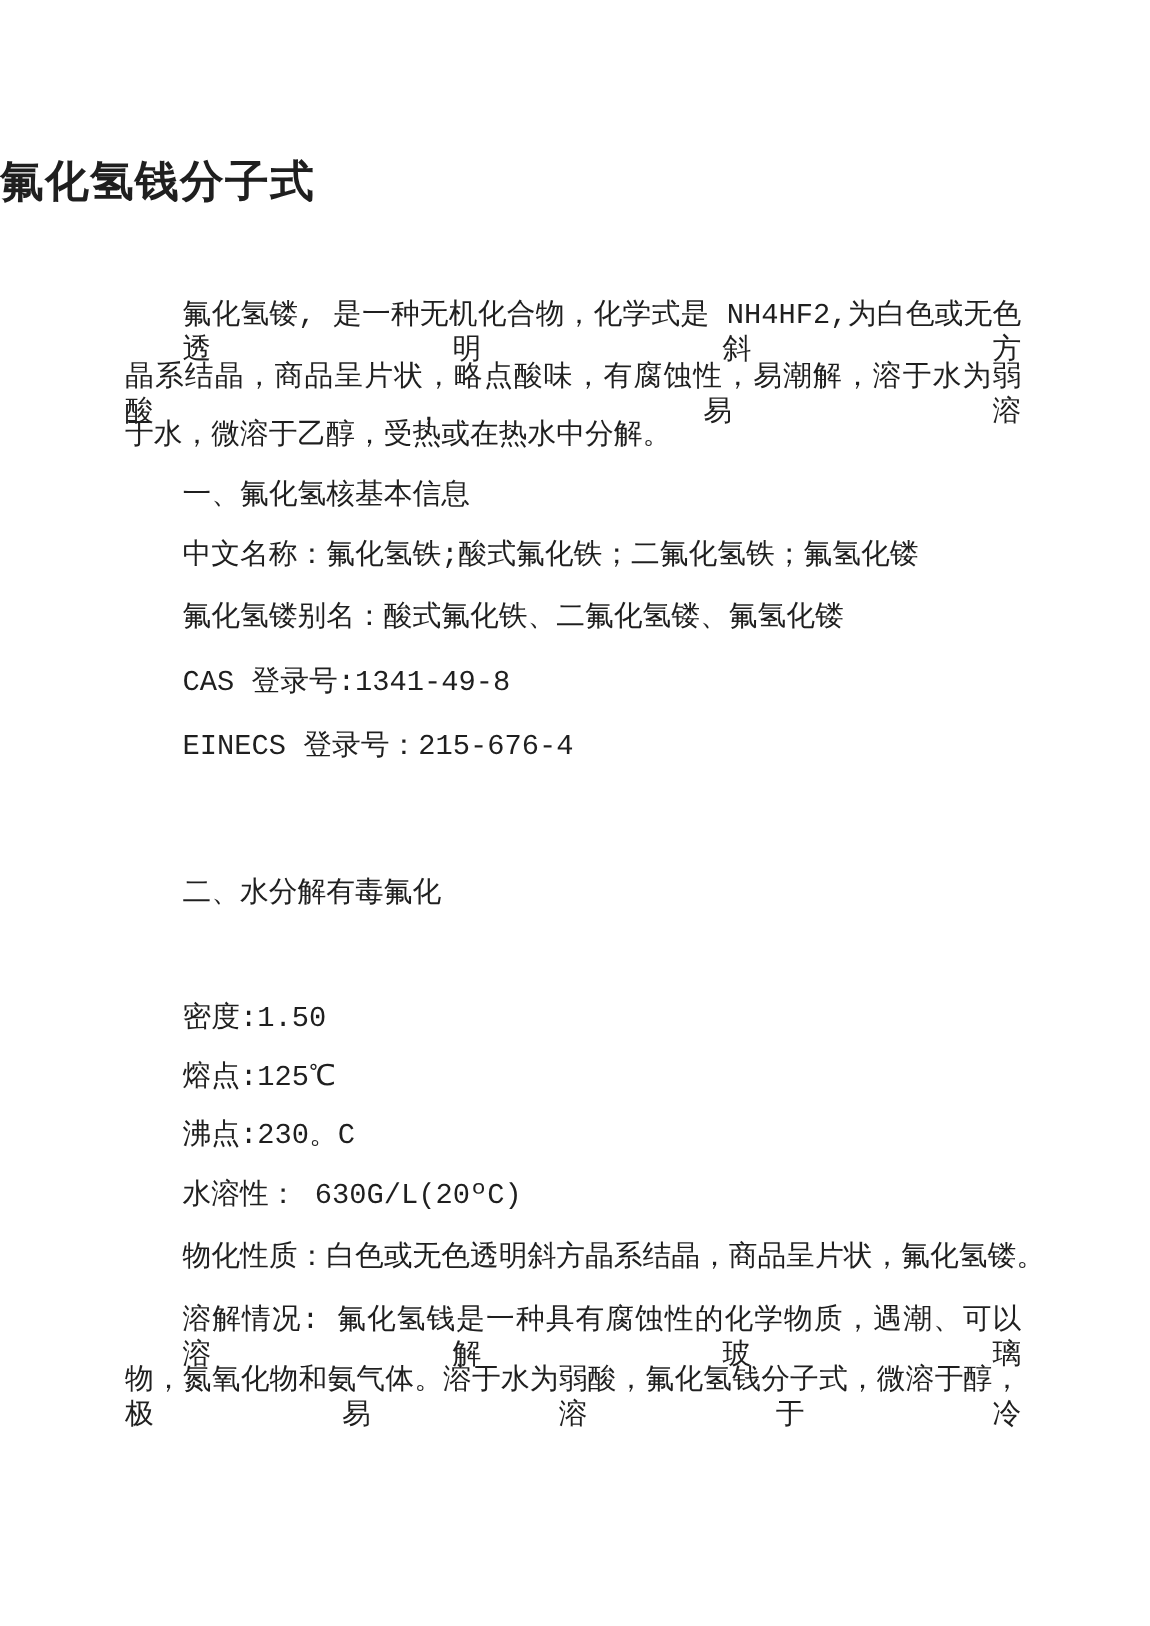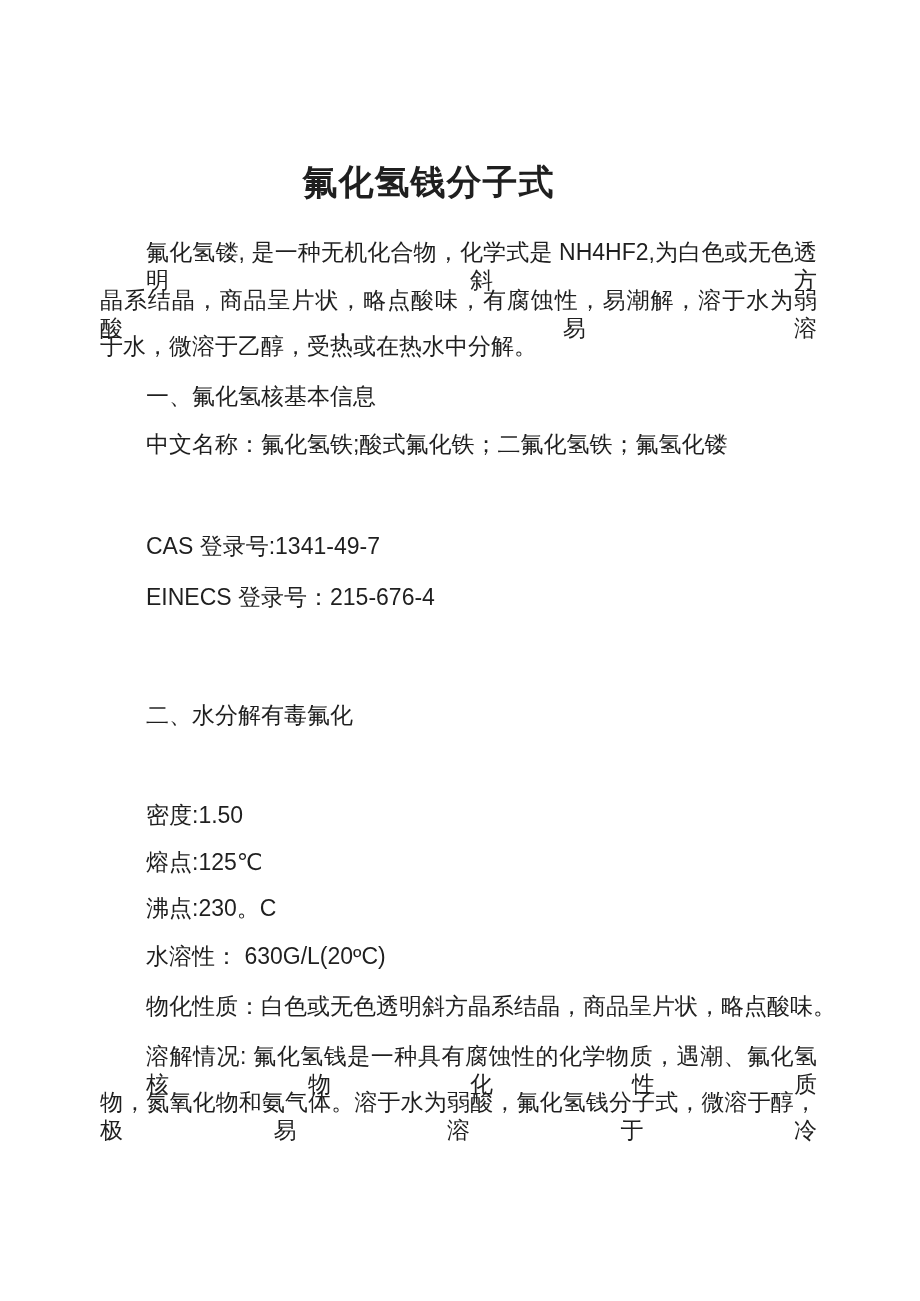--- a/index.html
+++ b/index.html
@@ -14,38 +14,37 @@
     background: #ffffff;
     color: #1f1f1f;
     font-family: "Liberation Sans", "DejaVu Sans", sans-serif;
     overflow: hidden;
   }
   .doc-title {
     position: absolute;
     top: 122px;
     left: 0;
     width: 857px;
-    text-align: center;
     font-size: 35px;
     font-weight: bold;
     line-height: 48px;
     letter-spacing: 1px;
-    margin-top: 36px;
   }
   .line {
     position: absolute;
     left: 100px;
     width: 717px;
     font-size: 23px;
     line-height: 28px;
     white-space: nowrap;
   }
   .line.indent {
     left: 146px;
     width: 671px;
+    font-family: Liberation Mono, monospace;
   }
   .line.justify {
     white-space: normal;
     text-align: justify;
     text-align-last: justify;
   }
 </style>
 </head>
 <body>
 
@@ -56,36 +55,37 @@
   <div class="line indent justify" style="top:238px">氟化氢镂, 是一种无机化合物，化学式是 NH4HF2,为白色或无色透明斜方</div>
 
   <div class="line" style="top:332px">于水，微溶于乙醇，受热或在热水中分解。</div>
 
   <div class="line justify" style="top:286px">晶系结晶，商品呈片状，略点酸味，有腐蚀性，易潮解，溶于水为弱酸，易溶</div>
 
   <div class="line indent" style="top:382px">一、氟化氢核基本信息</div>
 
   <div class="line indent" style="top:430px">中文名称：氟化氢铁;酸式氟化铁；二氟化氢铁；氟氢化镂</div>
 
+  <div class="line indent" style="top:480px">氟化氢镂别名：酸式氟化铁、二氟化氢镂、氟氢化镂</div>
 
-  <div class="line indent" style="top:532px">CAS 登录号:1341-49-7</div>
+  <div class="line indent" style="top:532px">CAS 登录号:1341-49-8</div>
 
   <div class="line indent" style="top:583px">EINECS 登录号：215-676-4</div>
 
 
   <div class="line indent" style="top:701px">二、水分解有毒氟化</div>
 
 
   <div class="line indent" style="top:801px">密度:1.50</div>
 
   <div class="line indent" style="top:848px">熔点:125℃</div>
 
   <div class="line indent" style="top:894px">沸点:230。C</div>
 
   <div class="line indent" style="top:942px">水溶性： 630G/L(20ºC)</div>
 
-  <div class="line indent" style="top:992px">物化性质：白色或无色透明斜方晶系结晶，商品呈片状，略点酸味。</div>
+  <div class="line indent" style="top:992px">物化性质：白色或无色透明斜方晶系结晶，商品呈片状，氟化氢镂。</div>
 
-  <div class="line indent justify" style="top:1042px">溶解情况: 氟化氢钱是一种具有腐蚀性的化学物质，遇潮、氟化氢核物化性质</div>
+  <div class="line indent justify" style="top:1042px">溶解情况: 氟化氢钱是一种具有腐蚀性的化学物质，遇潮、可以溶解玻璃</div>
 
   <div class="line justify" style="top:1088px">物，氮氧化物和氨气体。溶于水为弱酸，氟化氢钱分子式，微溶于醇，极易溶于冷</div>
 
 </div>
 
 </body></html>

